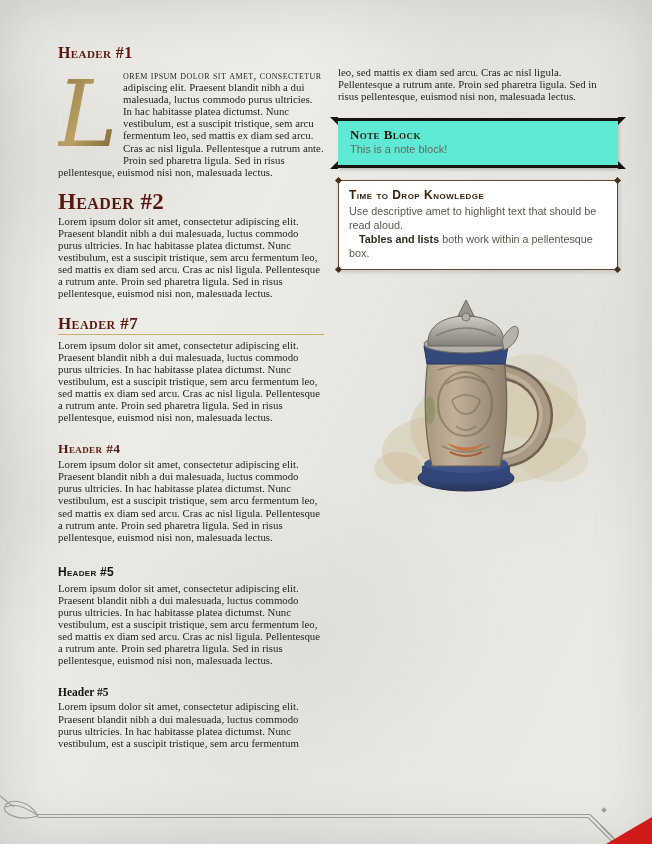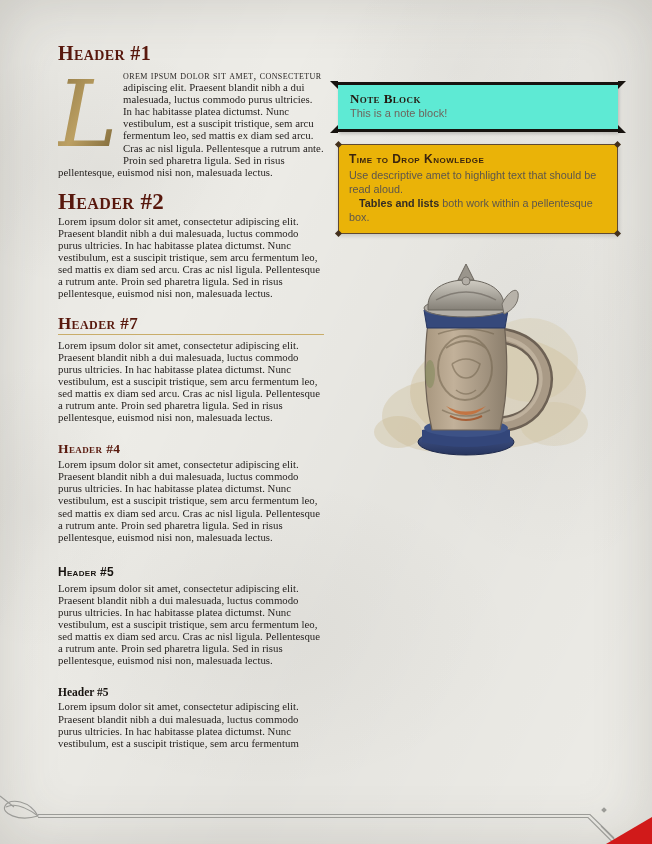--- a/index.html
+++ b/index.html
@@ -26,21 +26,21 @@
 
   p.body{ font-size:10.8px; line-height:12.1px; color:#221e1c; }
 
   h1.hb,h2.hb,h3.hb,h4.hb{
     font-family:"Liberation Serif", serif;
     font-variant:small-caps;
     font-weight:600;
     color:#58180D;
     letter-spacing:.4px;
   }
-  h1.hb{ font-size:20px; line-height:26px; margin-bottom:3px; }
+  h1.hb{ font-size:16px; line-height:26px; margin-bottom:3px; }
   h2.hb{ font-size:23px; line-height:23px; margin-top:12px; margin-bottom:2px; }
   h3.hb{ font-size:17px; line-height:19px; margin-top:14px; margin-bottom:4px;
          border-bottom:1.6px solid #C9AD6A; padding-bottom:1px; }
   h4.hb{ font-size:13.5px; line-height:15px; margin-top:18px; margin-bottom:2px; }
   h5.hb{ font-family:"Liberation Sans", sans-serif; font-variant:small-caps;
          font-weight:700; font-size:12px; line-height:14px; color:#17130f;
          letter-spacing:.3px; margin-top:22px; margin-bottom:3px; }
   h6.hb{ font-family:"Liberation Serif", serif; font-weight:700; font-size:11.5px;
          line-height:13px; color:#17130f; margin-top:20px; margin-bottom:1px; }
 
@@ -66,21 +66,21 @@
   }
   .note .c{ position:absolute; width:0; height:0; }
   .note .c.tl{ top:-4px; left:-8px;  border-top:8px solid #17130f; border-left:8px solid transparent; }
   .note .c.tr{ top:-4px; right:-8px; border-top:8px solid #17130f; border-right:8px solid transparent; }
   .note .c.bl{ bottom:-4px; left:-8px;  border-bottom:8px solid #17130f; border-left:8px solid transparent; }
   .note .c.br{ bottom:-4px; right:-8px; border-bottom:8px solid #17130f; border-right:8px solid transparent; }
 
   
   .desc{
     position:relative; margin-top:12px;
-    background:#eab308;
+    background:#ffffff;
     border:1px solid #5F4A33;
     padding:7px 10px 9px 10px;
     box-shadow:1px 2px 4px rgba(0,0,0,.15);
   }
   .desc .dt{
     font-family:"Liberation Sans", sans-serif; font-variant:small-caps; font-weight:700;
     font-size:12px; line-height:15px; color:#3a250f; letter-spacing:.5px;
   }
   .desc .dl{
     font-family:"Liberation Sans", sans-serif; font-size:10.8px; line-height:13.5px;
@@ -127,20 +127,21 @@
   <p class="body">Lorem ipsum dolor sit amet, consectetur adipiscing elit. Praesent blandit nibh a dui malesuada, luctus commodo purus ultricies. In hac habitasse platea dictumst. Nunc vestibulum, est a suscipit tristique, sem arcu fermentum leo, sed mattis ex diam sed arcu. Cras ac nisl ligula. Pellentesque a rutrum ante. Proin sed pharetra ligula. Sed in risus pellentesque, euismod nisi non, malesuada lectus.</p>
 
   <h5 class="hb">Header #5</h5>
   <p class="body">Lorem ipsum dolor sit amet, consectetur adipiscing elit. Praesent blandit nibh a dui malesuada, luctus commodo purus ultricies. In hac habitasse platea dictumst. Nunc vestibulum, est a suscipit tristique, sem arcu fermentum leo, sed mattis ex diam sed arcu. Cras ac nisl ligula. Pellentesque a rutrum ante. Proin sed pharetra ligula. Sed in risus pellentesque, euismod nisi non, malesuada lectus.</p>
 
   <h6 class="hb">Header #5</h6>
   <p class="body">Lorem ipsum dolor sit amet, consectetur adipiscing elit. Praesent blandit nibh a dui malesuada, luctus commodo purus ultricies. In hac habitasse platea dictumst. Nunc vestibulum, est a suscipit tristique, sem arcu fermentum</p>
 </div>
 
 <div class="col col-right">
+  <p class="body">leo, sed mattis ex diam sed arcu. Cras ac nisl ligula. Pellentesque a rutrum ante. Proin sed pharetra ligula. Sed in risus pellentesque, euismod nisi non, malesuada lectus.</p>
 
   <div class="note">
     <span class="c tl"></span>
     <span class="c tr"></span>
     <span class="c bl"></span>
     <span class="c br"></span>
     <div class="nt">Note Block</div>
     <div class="nb">This is a note block!</div>
   </div>
 

